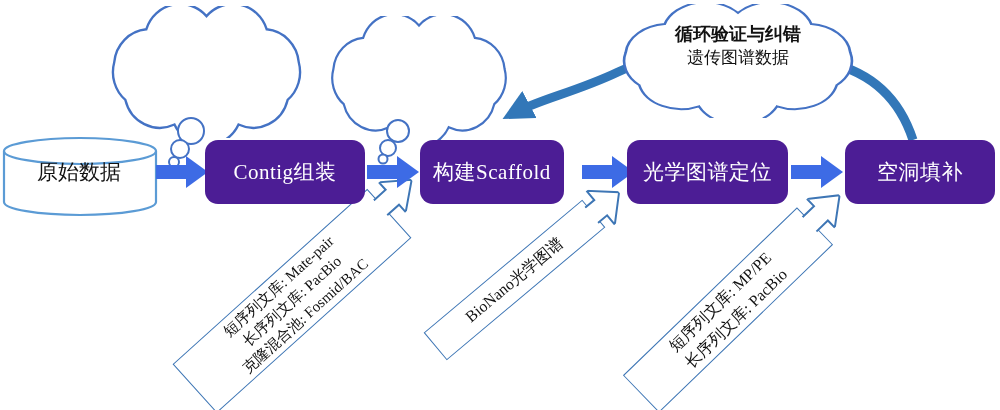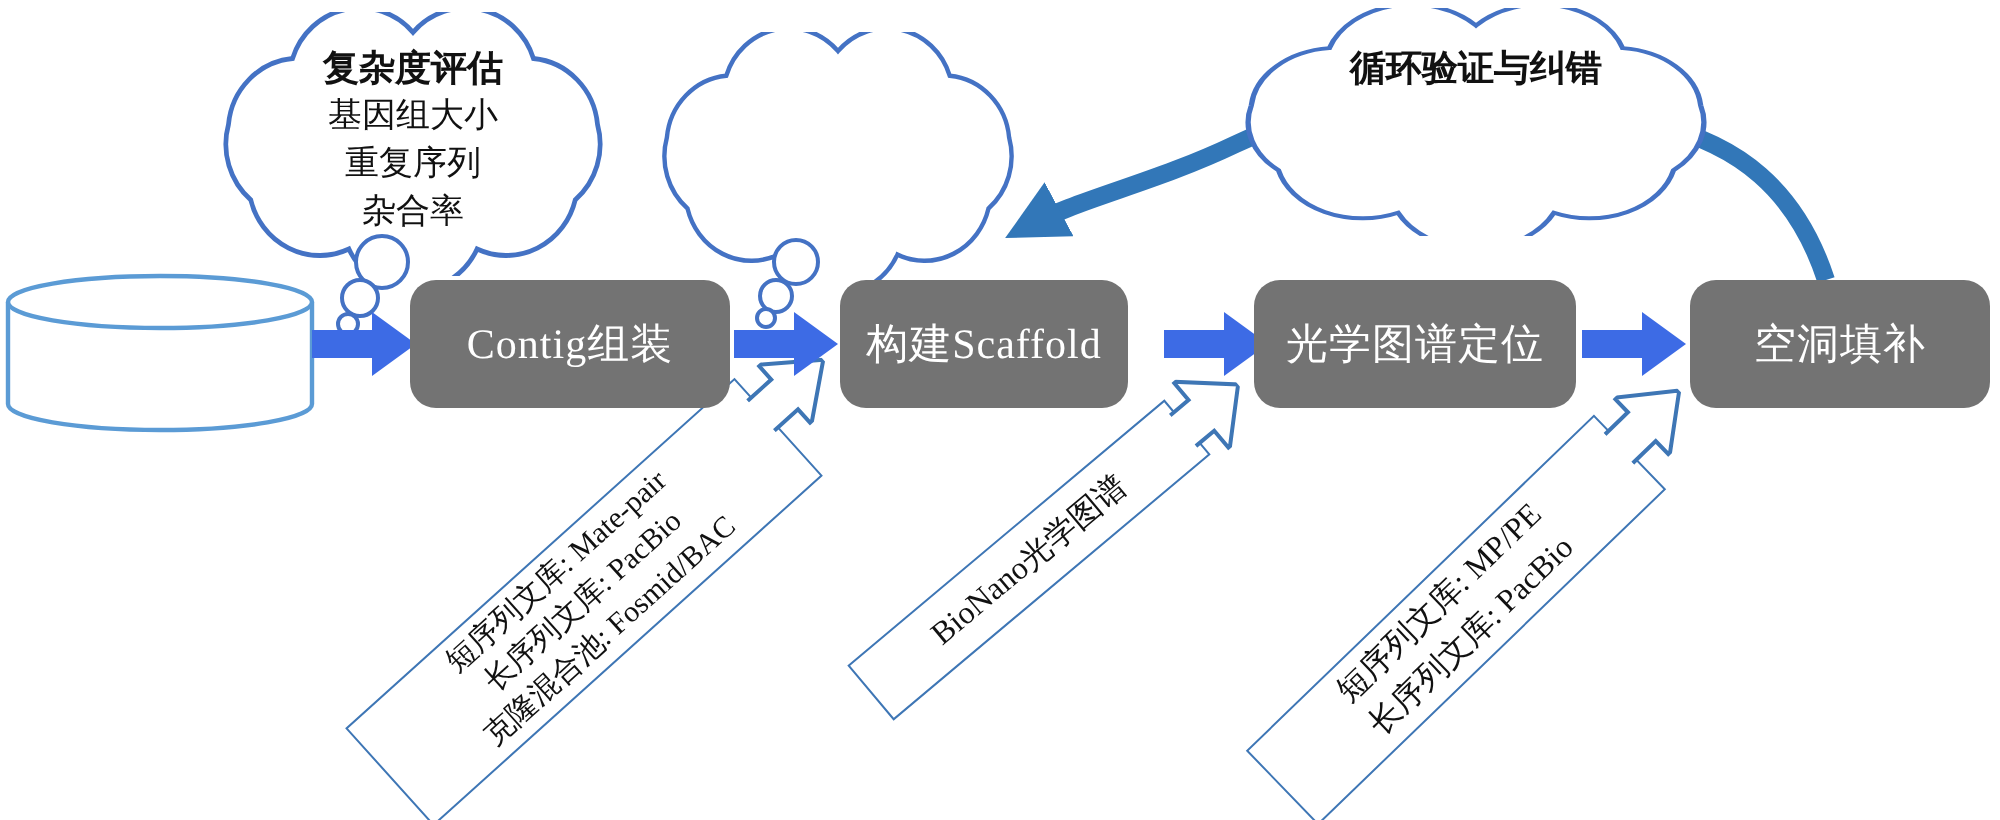--- a/index.html
+++ b/index.html
@@ -4,21 +4,21 @@
 <style>
   html,body{margin:0;padding:0;background:#ffffff;}
   .stage{
     position:relative;width:1000px;height:410px;background:#ffffff;overflow:hidden;
     font-family:"Liberation Serif","DejaVu Serif",serif;color:#111;
   }
   .abs{position:absolute;}
   
   .pbox{
     position:absolute;top:140px;height:64px;border-radius:13px;
-    background:#737373;color:#fff;display:flex;align-items:center;justify-content:center;
+    background:#4c1d95;color:#fff;display:flex;align-items:center;justify-content:center;
     font-size:21px;letter-spacing:.5px;z-index:4;
   }
   
   .cyl-label{
     position:absolute;left:6px;top:158px;width:146px;text-align:center;
     font-size:21px;z-index:4;color:#111;
   }
   .cloud-wrap{position:absolute;z-index:2;}
   .cloud-wrap svg{position:absolute;left:0;top:0;}
   .cloud-text{
@@ -55,58 +55,54 @@
         <path d="M0,0 L10,5 L0,10 Z" fill="#3277B8"></path>
       </marker>
     </defs>
     <path d="M 913,140 C 898,94 868,72 830,63 C 758,44 676,44 618,72 C 576,92 540,99 512,114" fill="none" stroke="#3277B8" stroke-width="9" marker-end="url(#cychead)"></path>
   </svg>
 
   <div class="cloud-wrap" style="left:103px;top:6px;width:207px;height:132px;">
     <svg width="207" height="132" viewBox="0 0 210 130" preserveAspectRatio="none">
       <path d="M105,10 A36,36 0 0 1 166.1,22.9 A36,36 0 0 1 198.6,55.4 A36,36 0 0 1 187.3,92.5 A36,36 0 0 1 137.5,116.7 A36,36 0 0 1 72.5,116.7 A36,36 0 0 1 22.7,92.5 A36,36 0 0 1 11.4,55.4 A36,36 0 0 1 43.9,22.9 A36,36 0 0 1 105,10 Z" fill="#ffffff" stroke="#4472C4" stroke-width="2.4"></path>
     </svg>
-    <div class="cloud-text" style="top:16px;">
-      <div class="cloud-title">复杂度评估</div>
-      <div class="cloud-line">基因组大小</div>
-      <div class="cloud-line">重复序列</div>
-      <div class="cloud-line">杂合率</div>
-    </div>
   </div>
 
   <div class="cloud-wrap" style="left:323px;top:16px;width:192px;height:124px;">
     <svg width="192" height="124" viewBox="0 0 210 130" preserveAspectRatio="none">
       <path d="M105,10 A36,36 0 0 1 166.1,22.9 A36,36 0 0 1 198.6,55.4 A36,36 0 0 1 187.3,92.5 A36,36 0 0 1 137.5,116.7 A36,36 0 0 1 72.5,116.7 A36,36 0 0 1 22.7,92.5 A36,36 0 0 1 11.4,55.4 A36,36 0 0 1 43.9,22.9 A36,36 0 0 1 105,10 Z" fill="#ffffff" stroke="#4472C4" stroke-width="2.4"></path>
     </svg>
   </div>
 
   <div class="cloud-wrap" style="left:612px;top:4px;width:252px;height:114px;">
     <svg width="252" height="114" viewBox="0 0 210 130" preserveAspectRatio="none">
       <path d="M105,10 A36,36 0 0 1 166.1,22.9 A36,36 0 0 1 198.6,55.4 A36,36 0 0 1 187.3,92.5 A36,36 0 0 1 137.5,116.7 A36,36 0 0 1 72.5,116.7 A36,36 0 0 1 22.7,92.5 A36,36 0 0 1 11.4,55.4 A36,36 0 0 1 43.9,22.9 A36,36 0 0 1 105,10 Z" fill="#ffffff" stroke="#4472C4" stroke-width="2.2"></path>
     </svg>
     <div class="cloud-text" style="top:18px;">
       <div class="cloud-title">循环验证与纠错</div>
+      <div class="cloud-line">遗传图谱数据</div>
     </div>
   </div>
 
   <svg class="abs z2" style="left:165px;top:116px;" width="48" height="54" viewBox="0 0 48 54">
     <circle cx="26" cy="15" r="13" fill="#fff" stroke="#4472C4" stroke-width="2"></circle>
     <circle cx="15" cy="33" r="9" fill="#fff" stroke="#4472C4" stroke-width="2"></circle>
     <circle cx="9" cy="46" r="5" fill="#fff" stroke="#4472C4" stroke-width="2"></circle>
   </svg>
   <svg class="abs z2" style="left:376px;top:118px;" width="42" height="48" viewBox="0 0 42 48">
     <circle cx="22" cy="13" r="11" fill="#fff" stroke="#4472C4" stroke-width="2"></circle>
     <circle cx="12" cy="30" r="8" fill="#fff" stroke="#4472C4" stroke-width="2"></circle>
     <circle cx="7" cy="41" r="4.5" fill="#fff" stroke="#4472C4" stroke-width="2"></circle>
   </svg>
 
   <svg class="abs z4" style="left:2px;top:136px;" width="156" height="84" viewBox="0 0 156 84">
     <path d="M2,15 L2,66 A76,13 0 0 0 154,66 L154,15" fill="#ffffff" stroke="#5B9BD5" stroke-width="2.2"></path>
     <ellipse cx="78" cy="15" rx="76" ry="13" fill="#ffffff" stroke="#5B9BD5" stroke-width="2.2"></ellipse>
   </svg>
+  <div class="cyl-label">原始数据</div>
 
   <svg class="flow-arrow" style="left:156px;" width="52" height="36" viewBox="0 0 52 36">
     <polygon points="0,11 30,11 30,2 52,18 30,34 30,25 0,25" fill="#3D6BE5"></polygon>
   </svg>
   <svg class="flow-arrow" style="left:367px;" width="52" height="36" viewBox="0 0 52 36">
     <polygon points="0,11 30,11 30,2 52,18 30,34 30,25 0,25" fill="#3D6BE5"></polygon>
   </svg>
   <svg class="flow-arrow" style="left:582px;" width="52" height="36" viewBox="0 0 52 36">
     <polygon points="0,11 30,11 30,2 52,18 30,34 30,25 0,25" fill="#3D6BE5"></polygon>
   </svg>

